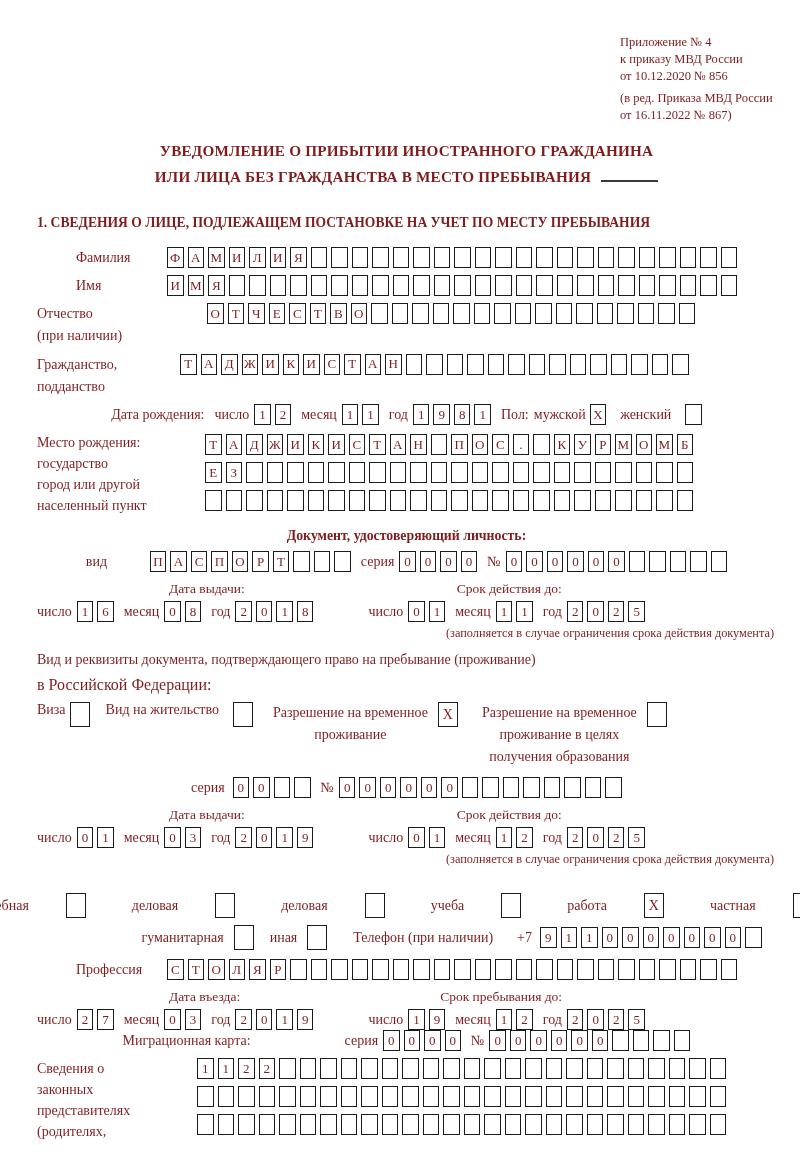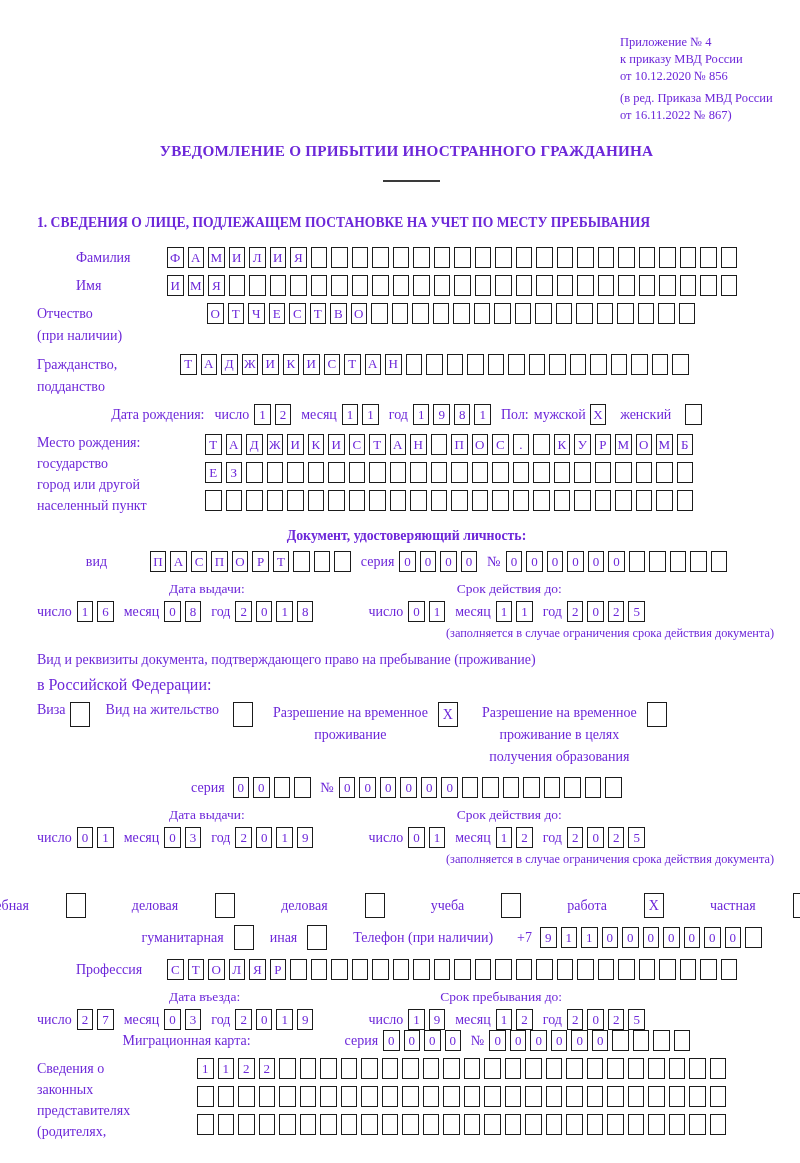--- a/index.html
+++ b/index.html
@@ -1,19 +1,19 @@
 <!DOCTYPE html>
 <html><head>
 <meta charset="utf-8">
 <style>
   * { box-sizing: border-box; }
   html,body { margin:0; padding:0; background:#fff; }
   .page {
     width:800px; height:1163px; overflow:hidden; position:relative;
-    background:#fff; color:#6d28d9;
+    background:#fff; color:#7f1d1d;
     font-family:"Liberation Serif","DejaVu Serif",serif;
     padding:34px 24px 10px 37px;
   }
   
   .top-right { margin-left:583px; font-size:12.5px; line-height:1.34; }
   .top-right .rev { margin-top:6px; }
   .forma { text-align:right; padding-right:10px; font-weight:700; font-size:15px; margin-top:16px; letter-spacing:.4px; }
   .title { text-align:center; font-weight:700; font-size:15.2px; margin-top:14px; line-height:1.7; letter-spacing:.2px; }
   .title-underline { display:inline-block; width:57px; border-bottom:2px solid #3a3a3a; margin-left:10px; }
   .sec-head { font-weight:700; font-size:13.6px; margin-top:26px; white-space:nowrap; }
@@ -77,21 +77,21 @@
     <div>к приказу МВД России</div>
     <div>от 10.12.2020 № 856</div>
     <div class="rev">(в ред. Приказа МВД России</div>
     <div>от 16.11.2022 № 867)</div>
   </div>
 
 
   <div class="title">
     <div>УВЕДОМЛЕНИЕ О ПРИБЫТИИ ИНОСТРАННОГО ГРАЖДАНИНА</div>
     <div>
-      <span class="title-underline"></span>
+      <span>ИЛИ ЛИЦА БЕЗ ГРАЖДАНСТВА В МЕСТО ПРЕБЫВАНИЯ</span><span class="title-underline"></span>
     </div>
   </div>
 
   <div class="sec-head">1. СВЕДЕНИЯ О ЛИЦЕ, ПОДЛЕЖАЩЕМ ПОСТАНОВКЕ НА УЧЕТ ПО МЕСТУ ПРЕБЫВАНИЯ</div>
 
   <div class="row" style="margin-top:16px;">
     <span class="lbl w91">Фамилия</span>
     <span class="cells">
         <span class="cell">Ф</span>
         <span class="cell">А</span>

